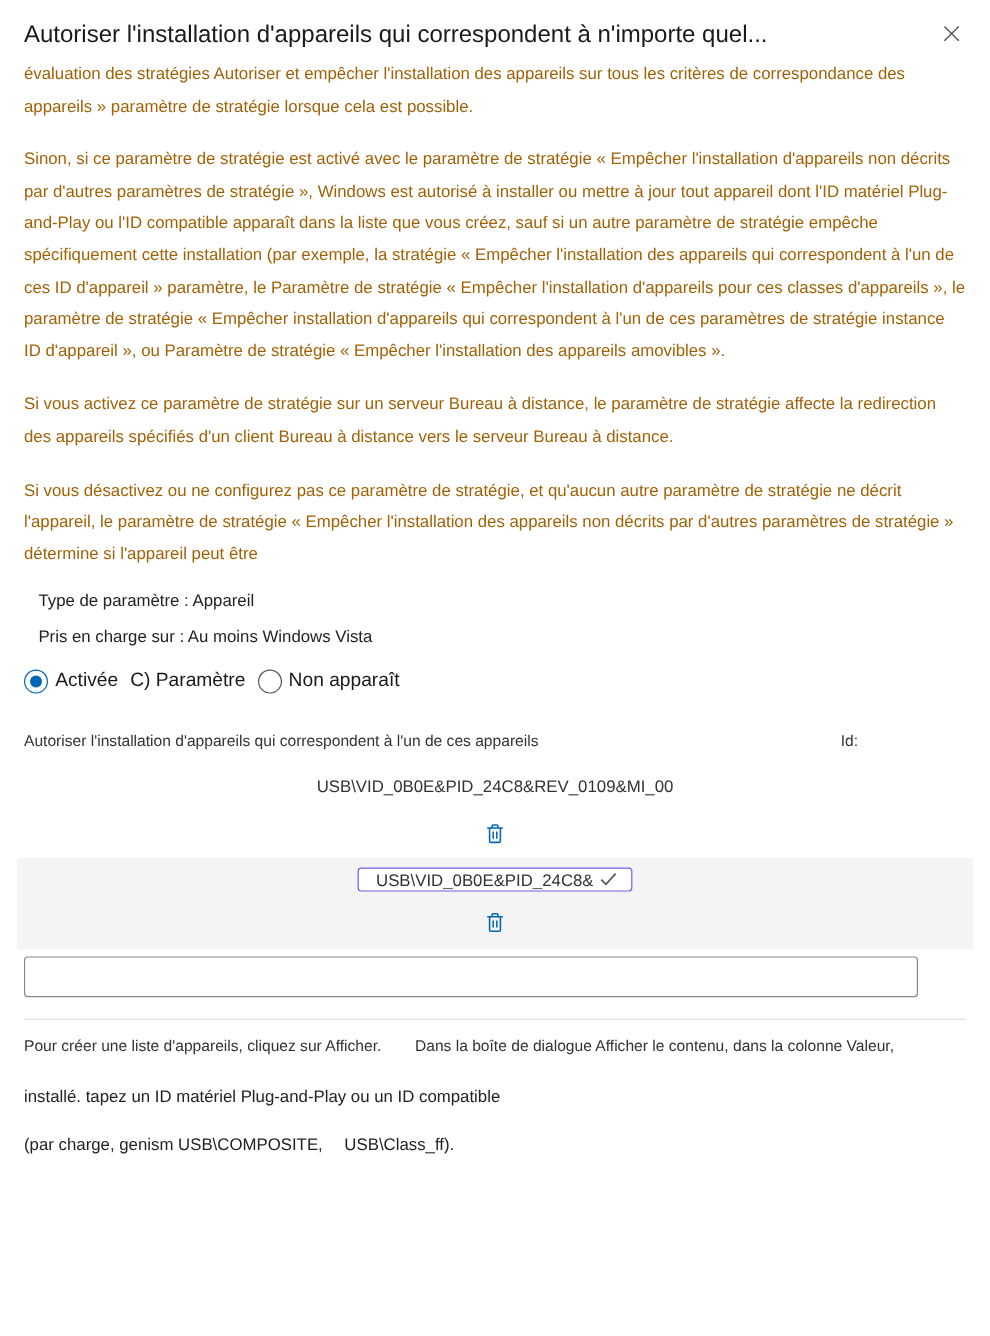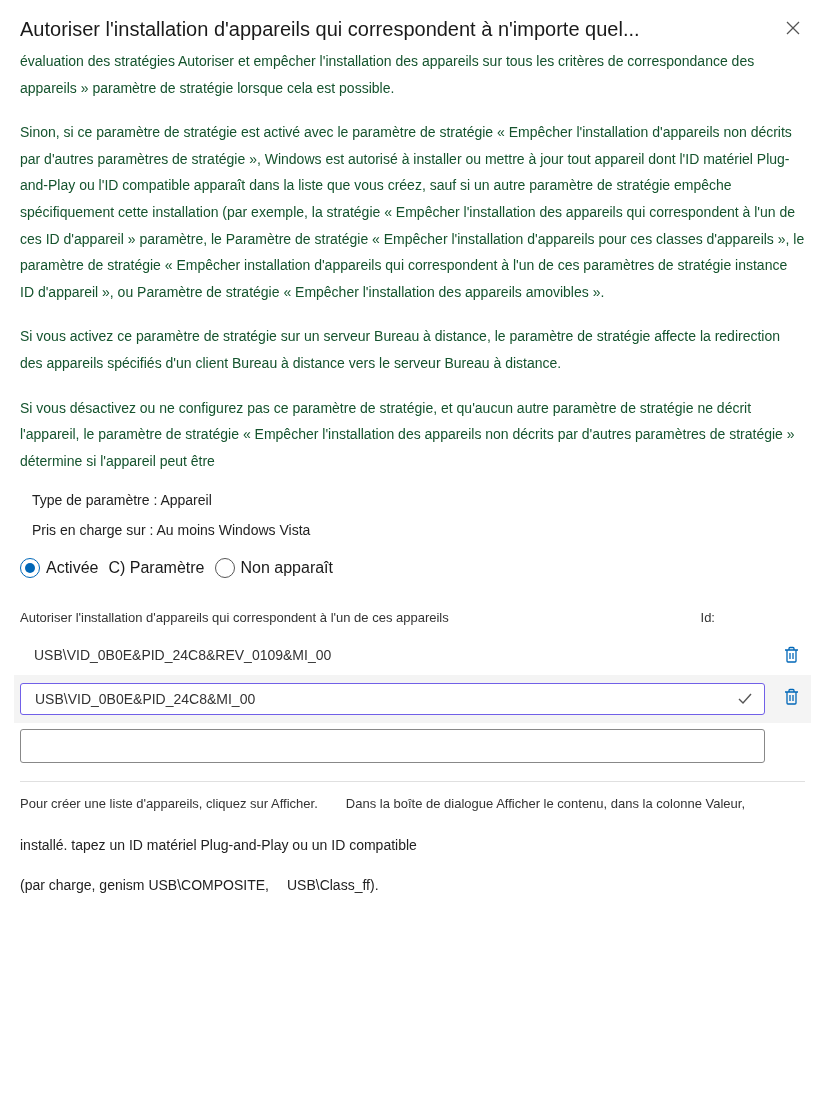--- a/index.html
+++ b/index.html
@@ -44,21 +44,21 @@
   }
   .close-btn svg { width: 14px; height: 14px; }
   .breadcrumb {
     font-size: 13px;
     color: #333;
     margin-bottom: 14px;
   }
   .description {
     font-size: 14px;
     line-height: 1.9;
-    color: #14532d;
+    color: #a16207;
     margin-bottom: 9px;
   }
   .description p { margin: 0 0 18px 0; }
   .param-line {
     font-size: 14px;
     margin: 14px 12px;
     color: #222;
   }
   .radio-row {
     display: flex;
@@ -100,23 +100,24 @@
     display: flex;
     justify-content: space-between;
     font-size: 13px;
     color: #333;
     margin-bottom: 10px;
     padding-right: 90px;
   }
   .device-list { }
   .device-row {
     display: flex;
-    align-items: flex-start;
+    align-items: center;
     padding: 6px 0;
     gap: 12px;
+    flex-direction: column;
   }
   .device-row.editing {
     background: #f4f4f4;
     padding: 8px 6px;
     border-radius: 0;
     margin: 0 -6px;
   }
   .device-value {
     flex: 1;
     padding: 6px 14px;

